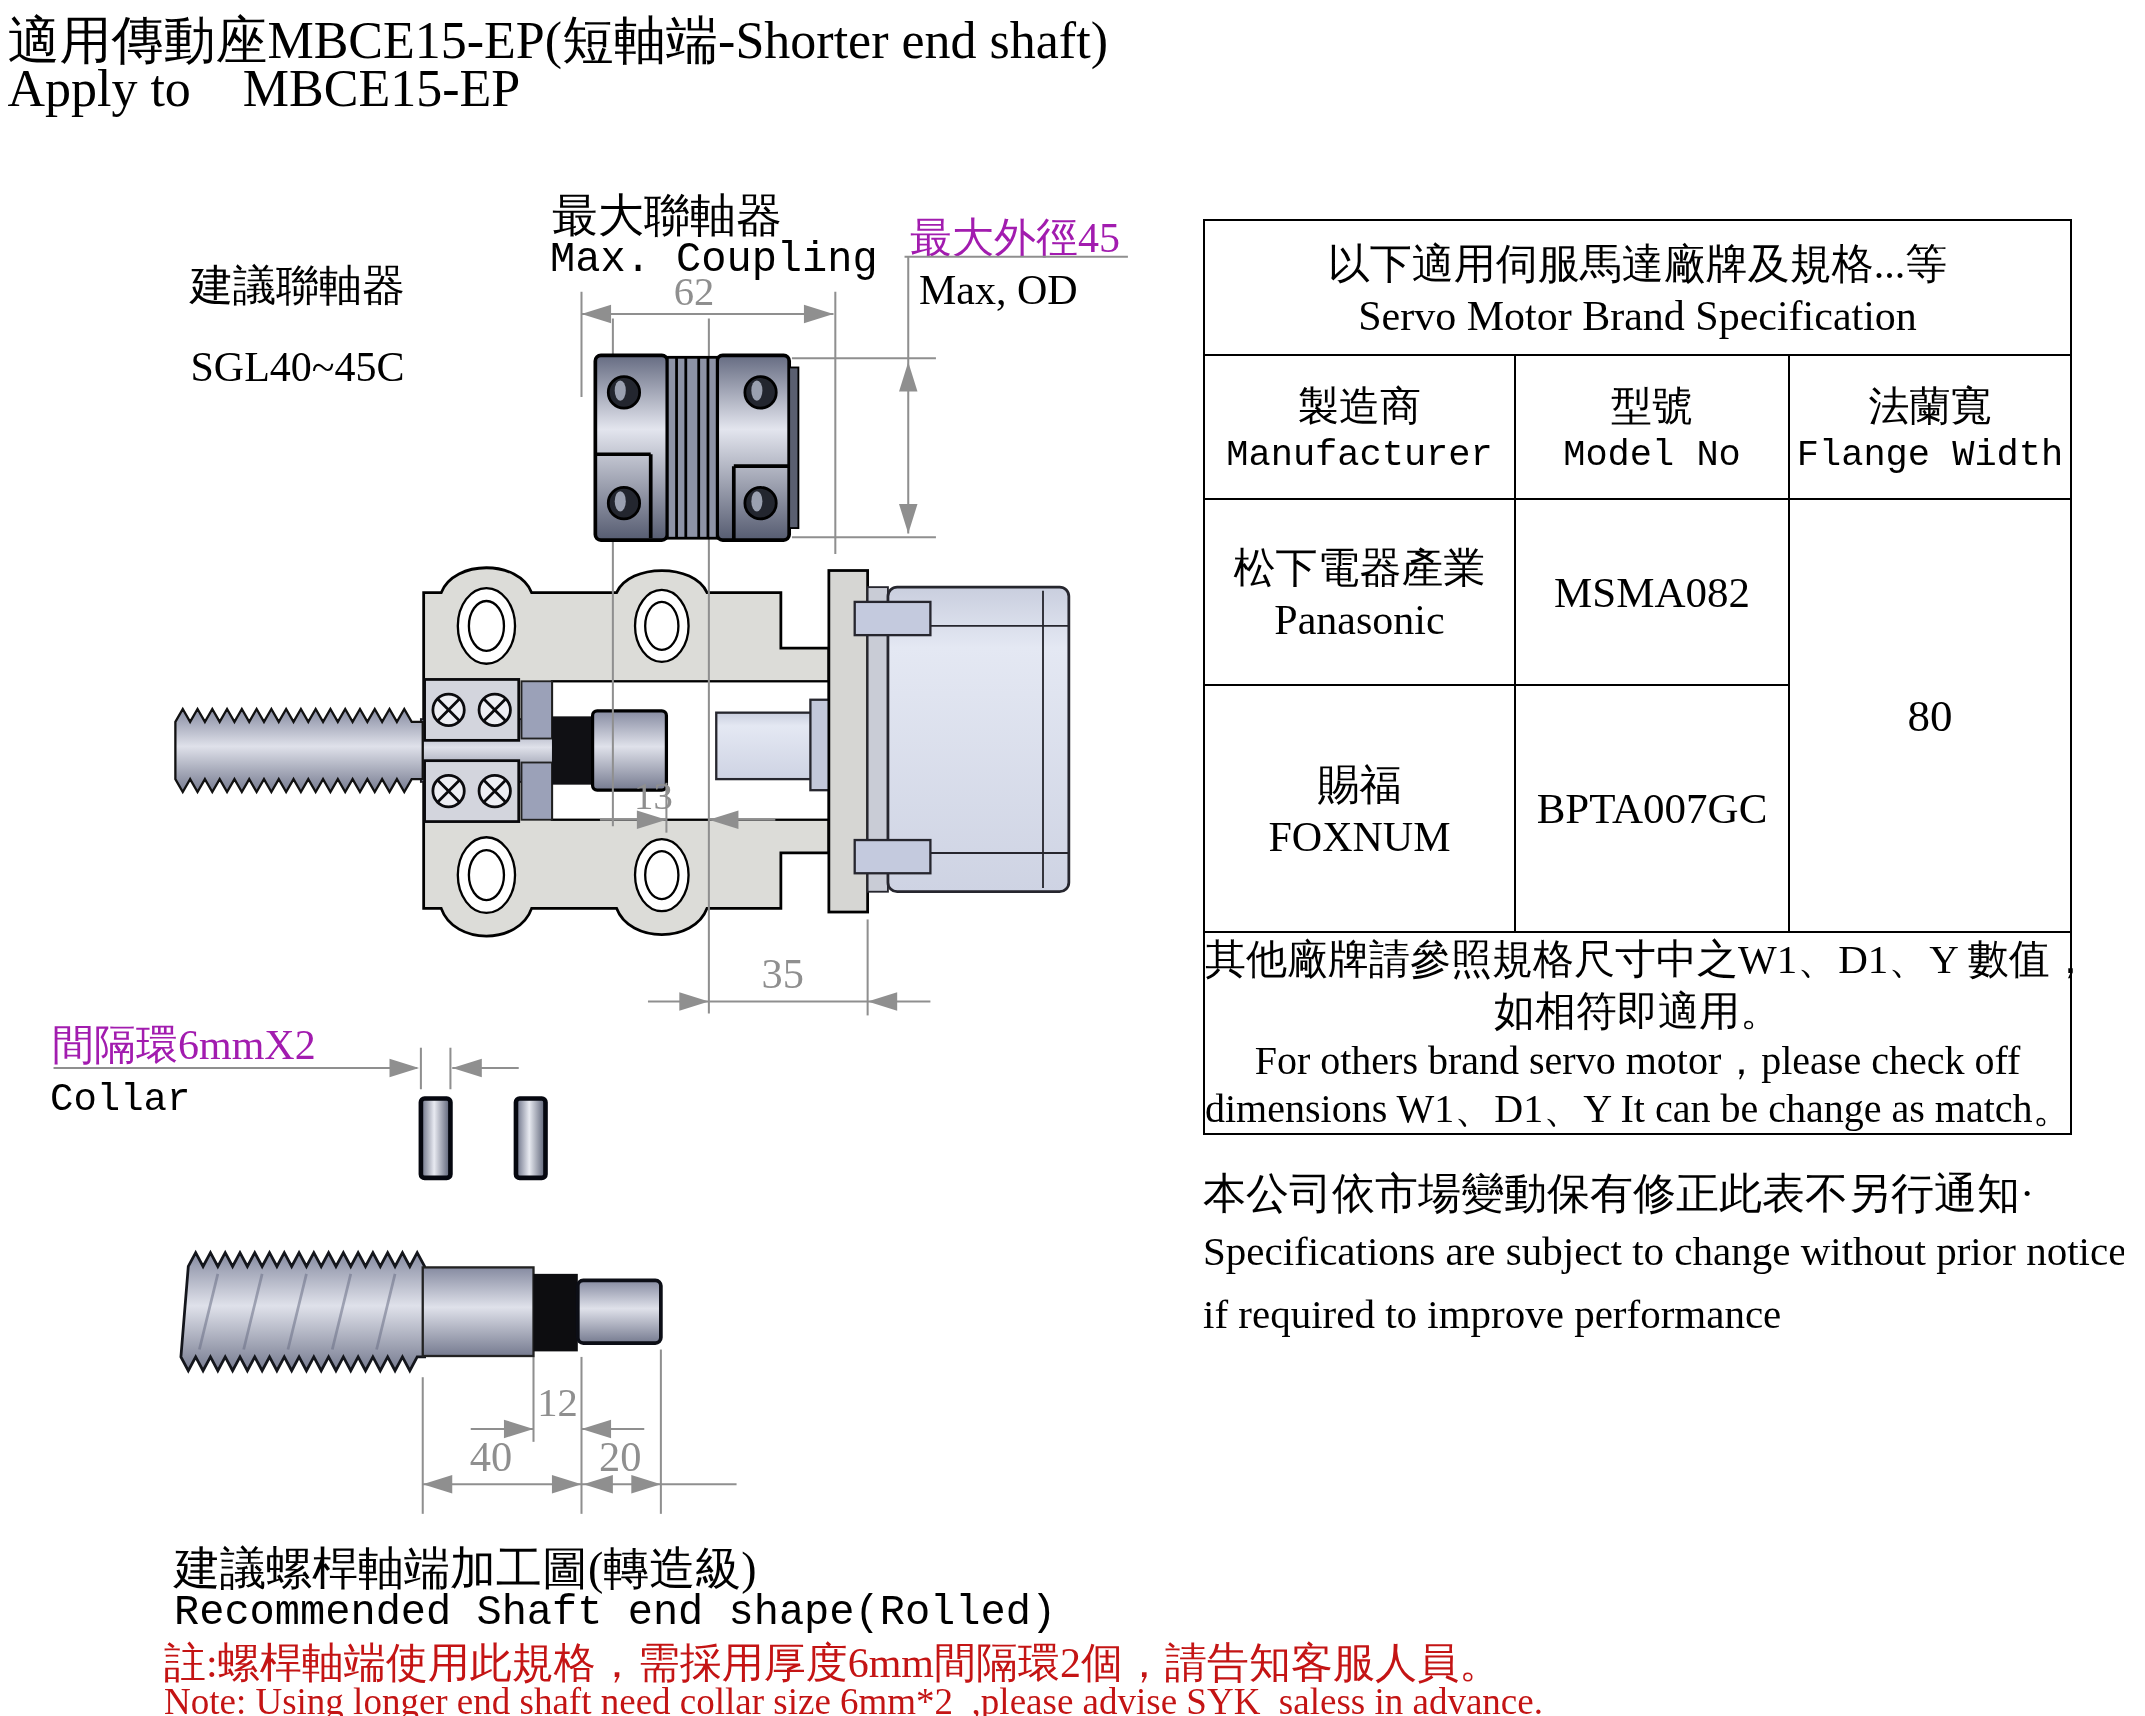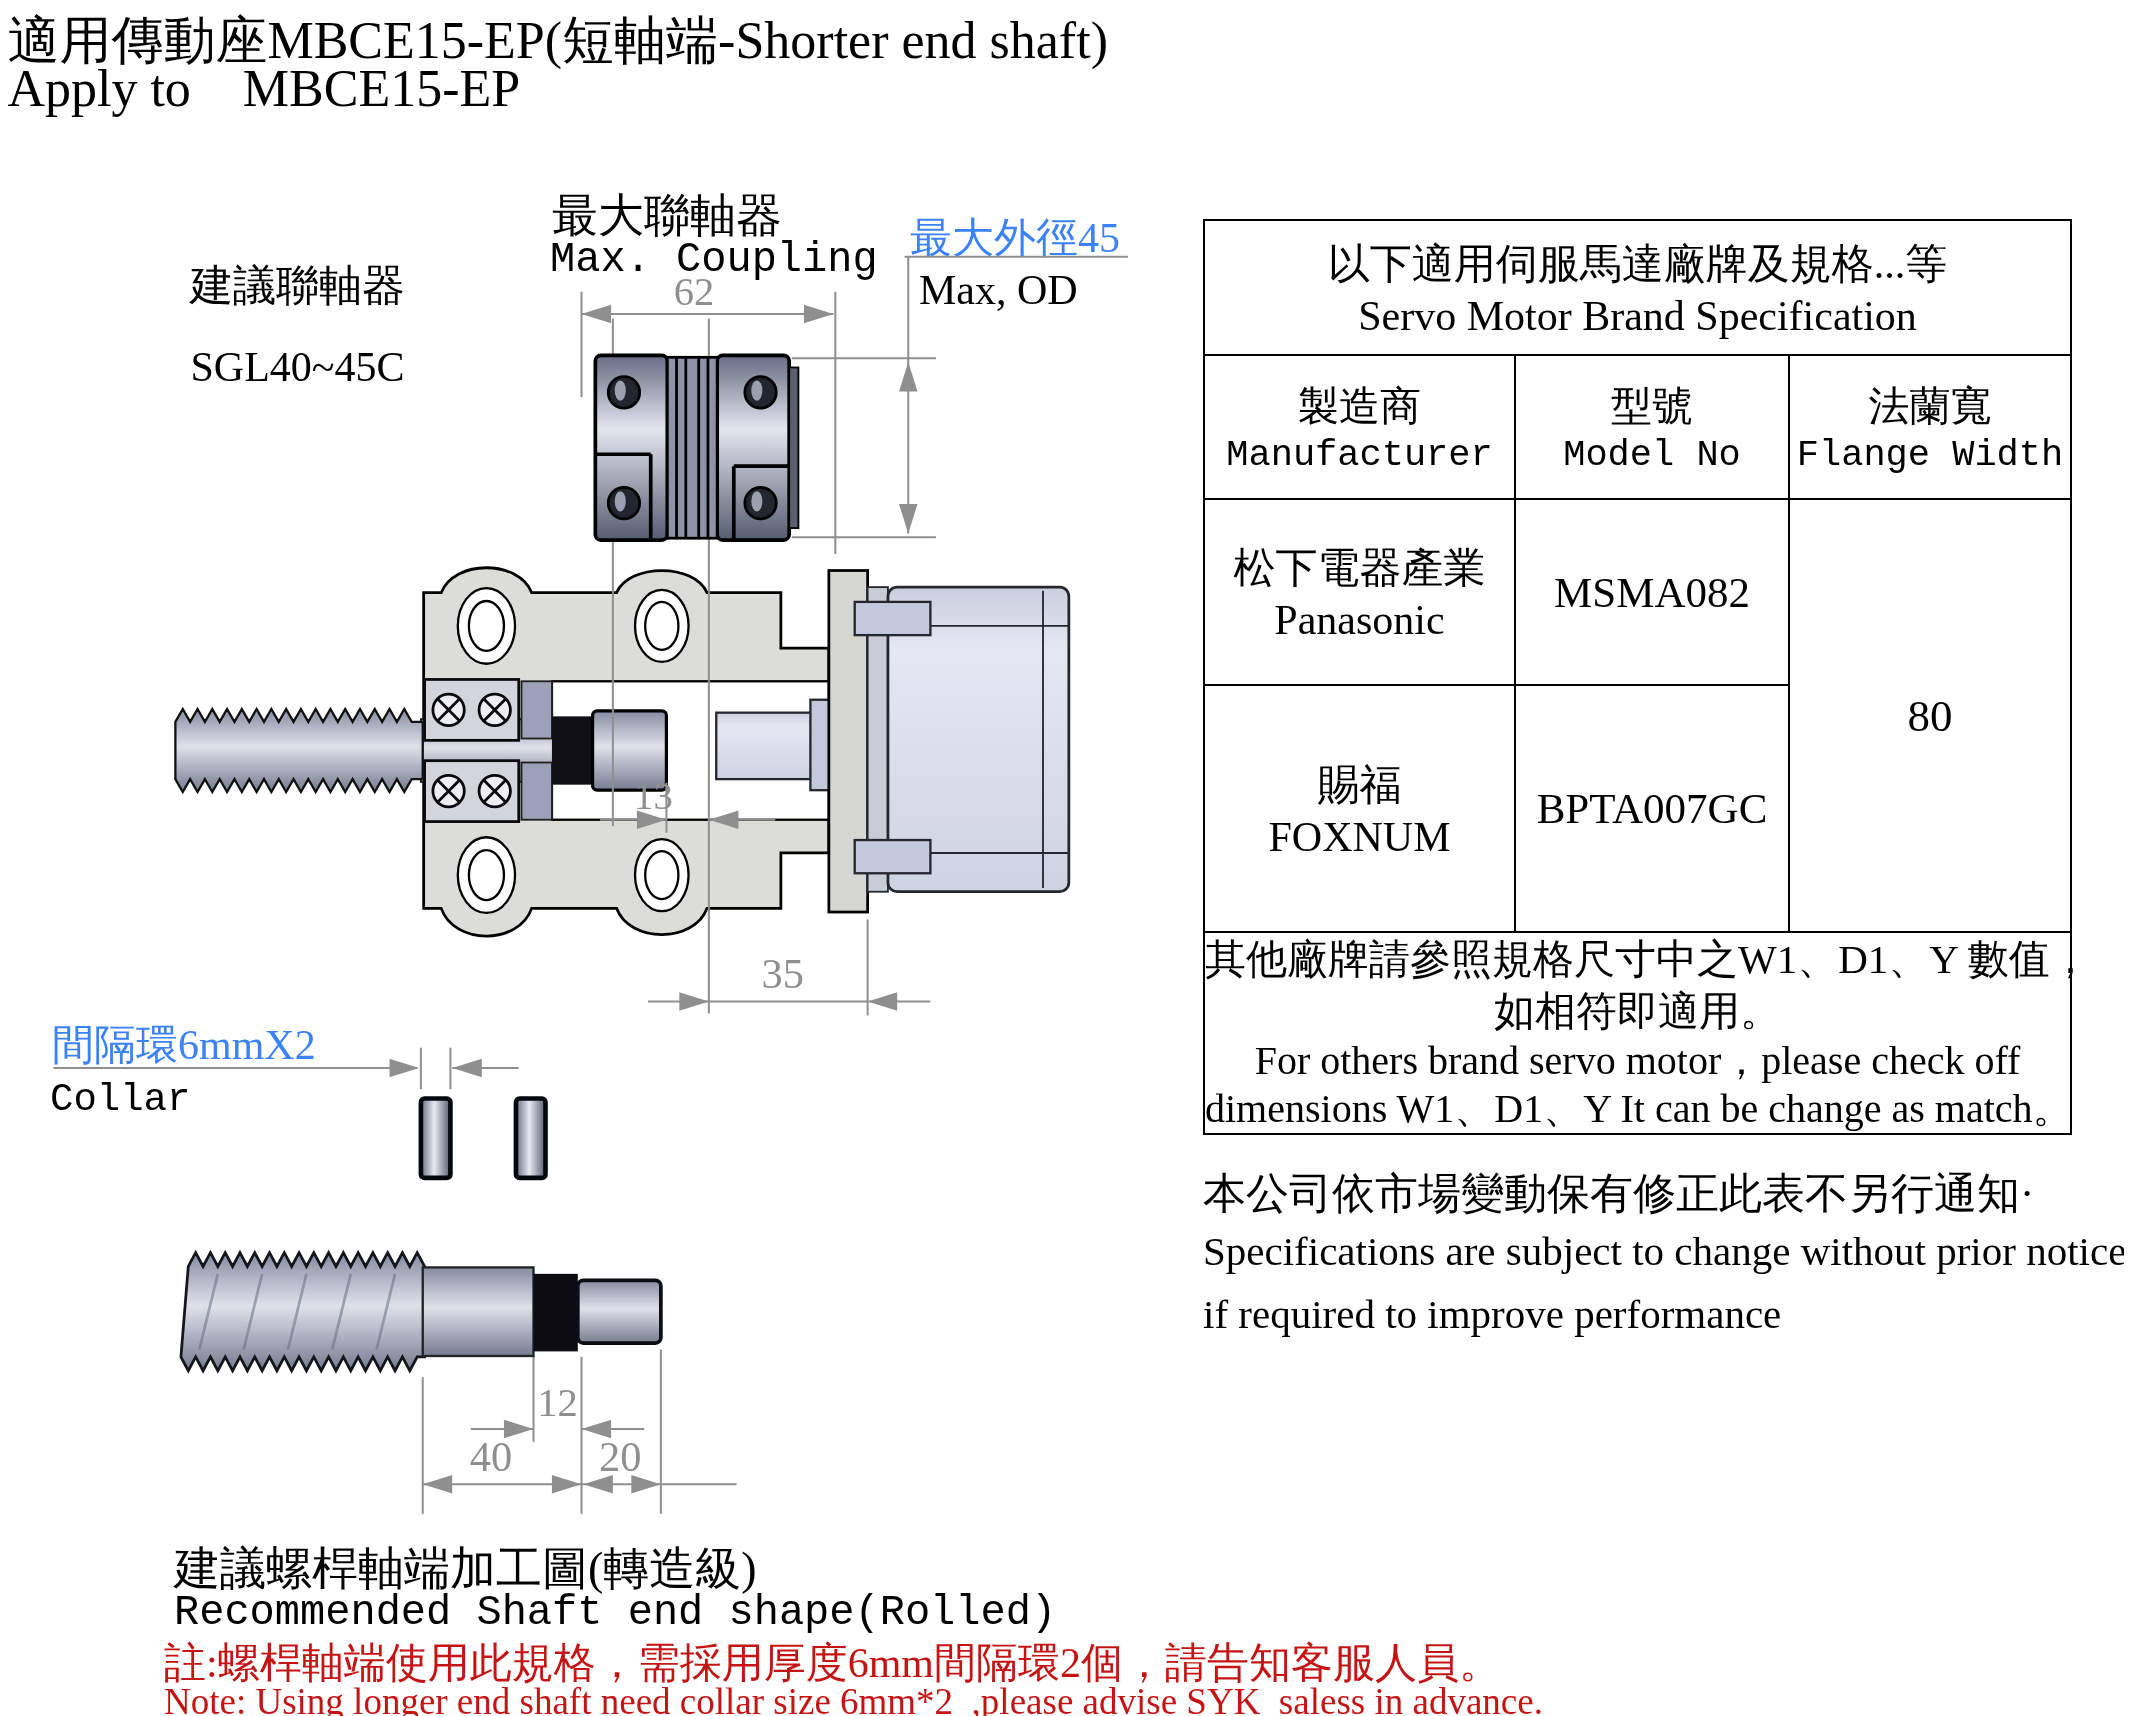--- a/index.html
+++ b/index.html
@@ -2,21 +2,21 @@
 <html style="font-size:14.8px"><head>
 <meta charset="utf-8">
 <style>
   html,body{margin:0;padding:0;background:#ffffff;}
   #canvas{position:relative;width:2124px;height:1717px;background:#fff;overflow:hidden;
           font-family:"Liberation Serif","DejaVu Serif",serif;color:#000;}
   .abs{position:absolute;white-space:pre;}
   .cjk{font-family:"Liberation Serif","DejaVu Serif",serif;}
   .mono{font-family:"Liberation Mono","DejaVu Sans Mono",monospace;}
   .serif{font-family:"Liberation Serif","DejaVu Serif",serif;}
-  .gray{color:#3b82f6;}
+  .gray{color:#a21caf;}
   .red{color:#c41414;}
   svg{position:absolute;left:0;top:0;}
   
   #spec-table-wrap{position:absolute;left:1203px;top:219px;width:868px;}
   table.spec{border-collapse:collapse;table-layout:fixed;width:868px;}
   table.spec td,table.spec th{border:2.8px solid #000;text-align:center;vertical-align:middle;
      font-weight:normal;padding:0;}
   .cell-line{display:block;}
   td.note-cell{text-align:left;vertical-align:middle;padding:5.5px 9.2px 5.5px 13px;}
 </style>

